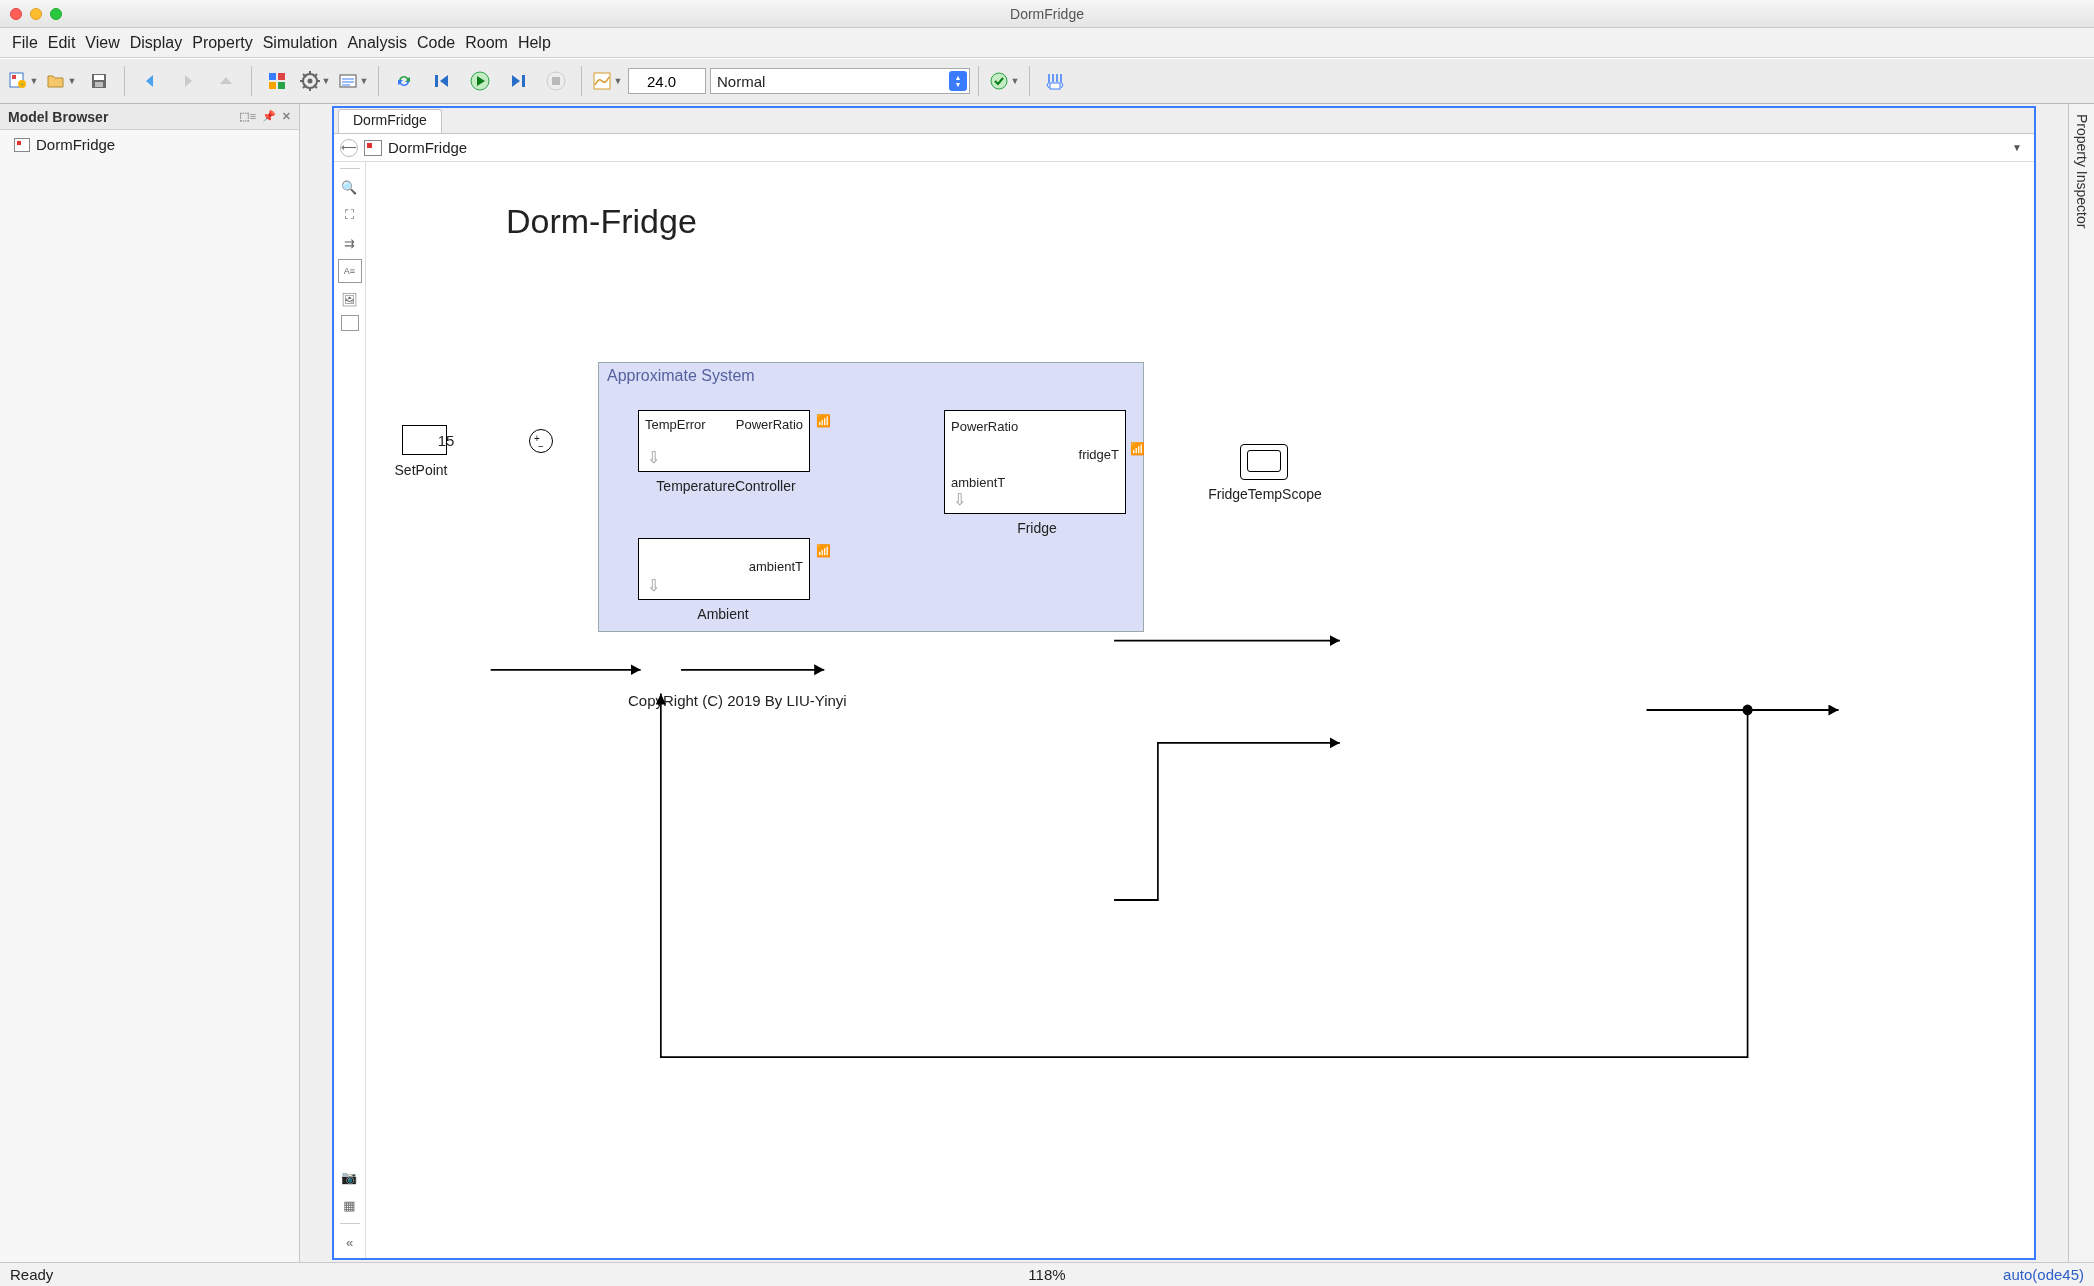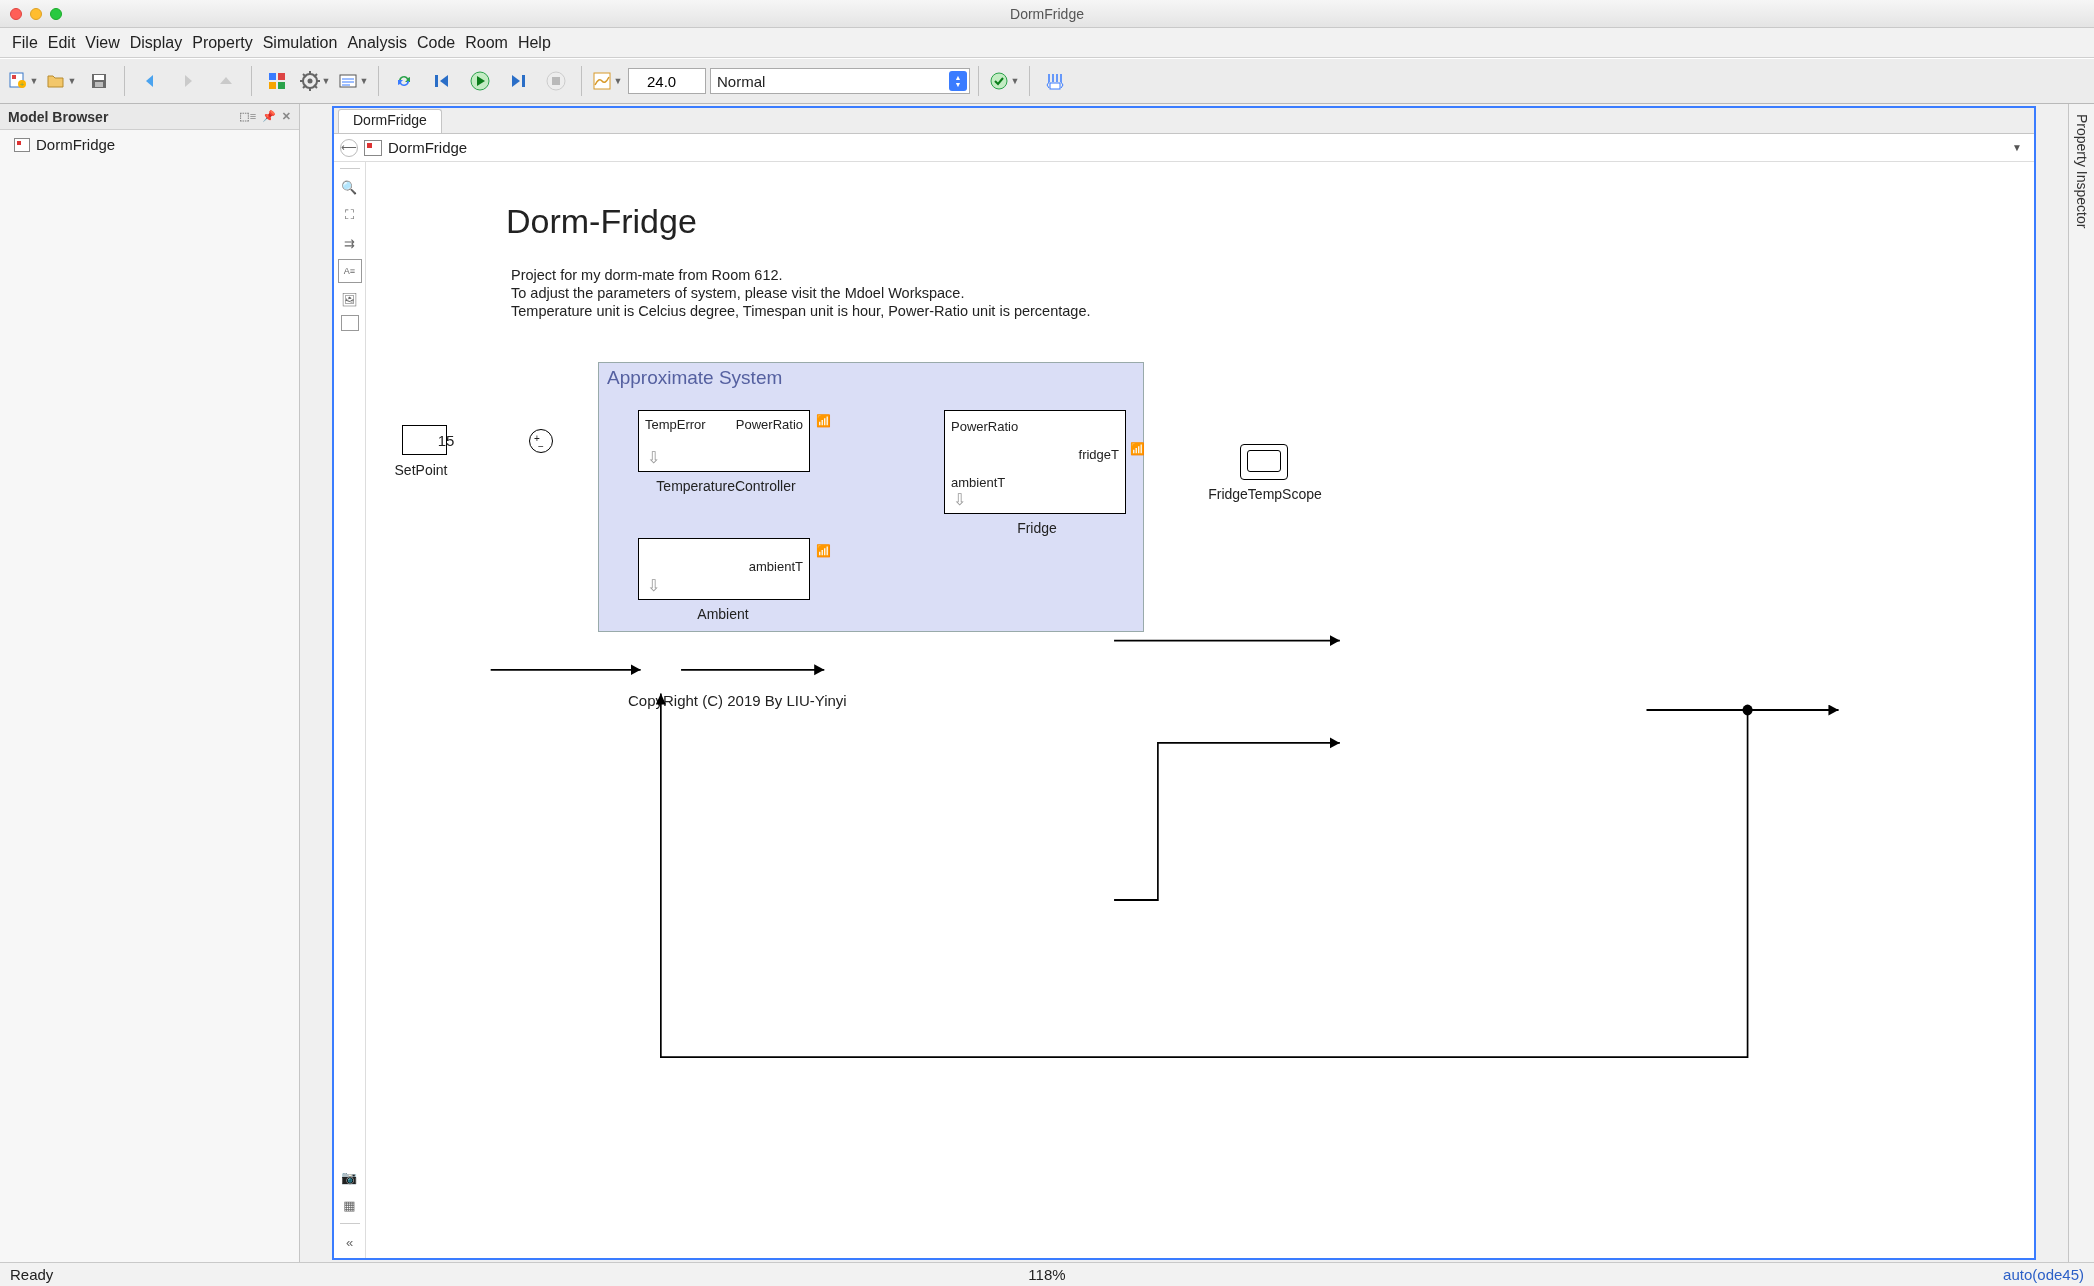--- a/index.html
+++ b/index.html
@@ -58,21 +58,21 @@
 .palette .pbtn.box { border: 1px solid #999; width: 18px; height: 16px; }
 .palette .psep { width: 20px; height: 1px; background: #ccc; margin: 2px 0; }
 .palette .pspacer { flex: 1; }
 
 .diagram { flex: 1; position: relative; background: #fff; overflow: hidden; }
 
 
 .diag-title { position: absolute; left: 140px; top: 40px; font-size: 34px; font-weight: 400; color: #222; }
 .diag-desc { position: absolute; left: 145px; top: 104px; font-size: 14.5px; line-height: 18px; color: #222; }
 .approx-box { position: absolute; left: 232px; top: 200px; width: 546px; height: 270px; background: #dadef6; border: 1px solid #9aa; }
-.approx-label { position: absolute; left: 8px; top: 4px; color: #5560a0; font-size: 19px; }
+.approx-label { position: absolute; left: 8px; top: 4px; color: #5560a0; font-size: 16px; }
 
 .block { position: absolute; background: #fff; border: 1px solid #000; }
 .block-label { position: absolute; font-size: 14px; text-align: center; }
 .port-label { font-size: 13px; }
 
 .setpoint-block { left: 36px; top: 263px; width: 38px; height: 30px; display:flex;align-items:center;justify-content:center;font-size:15px;padding-left:43px; }
 .setpoint-lbl { left: 22px; top: 300px; width: 66px; }
 
 .sum-circle { position: absolute; left: 163px; top: 267px; width: 24px; height: 24px; border: 1px solid #000; border-radius: 50%; background: #fff; font-size: 10px; }
 .sum-circle .plus { position: absolute; left: 4px; top: 3px; }
@@ -327,25 +327,20 @@
         <div class="pbtn box"></div>
         <div class="pspacer"></div>
         <div class="pbtn">📷</div>
         <div class="pbtn">▦</div>
         <div class="psep"></div>
         <div class="pbtn">«</div>
       </div>
 
       <div class="diagram">
         <div class="diag-title">Dorm-Fridge</div>
-        <div class="diag-desc">
-          <div>Project for my dorm-mate from Room 612.</div>
-          <div>To adjust the parameters of system, please visit the Mdoel Workspace.</div>
-          <div>Temperature unit is Celcius degree, Timespan unit is hour, Power-Ratio unit is percentage.</div>
-        </div>
 
         <div class="approx-box">
           <div class="approx-label">Approximate System</div>
         </div>
 
         <div class="block setpoint-block">
             <span>15</span>
           </div>
         <div class="block-label setpoint-lbl">SetPoint</div>
 

